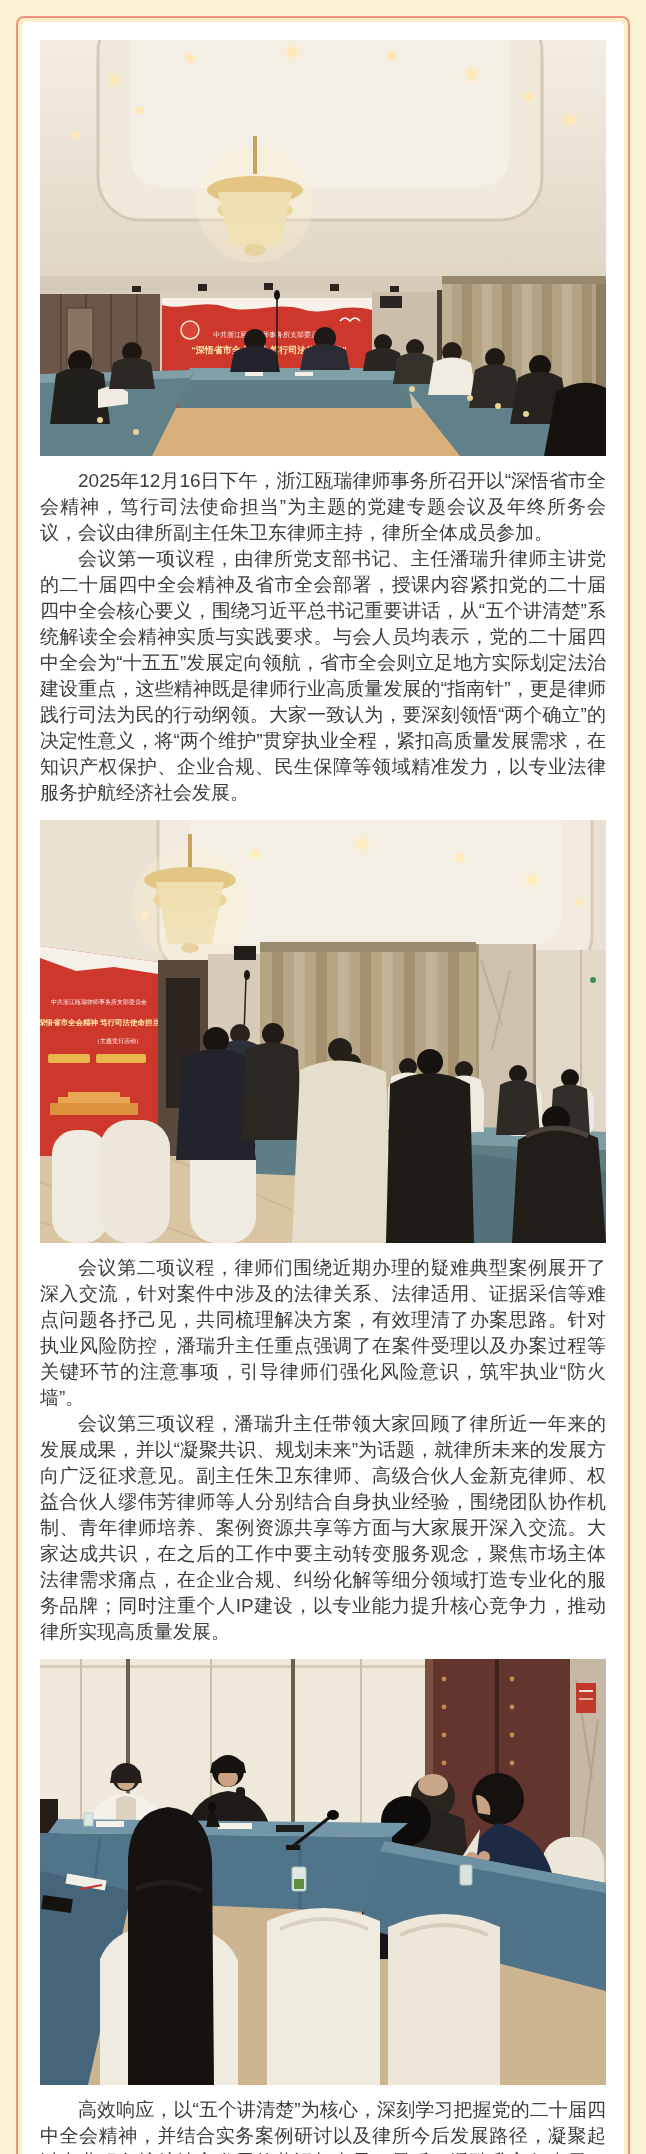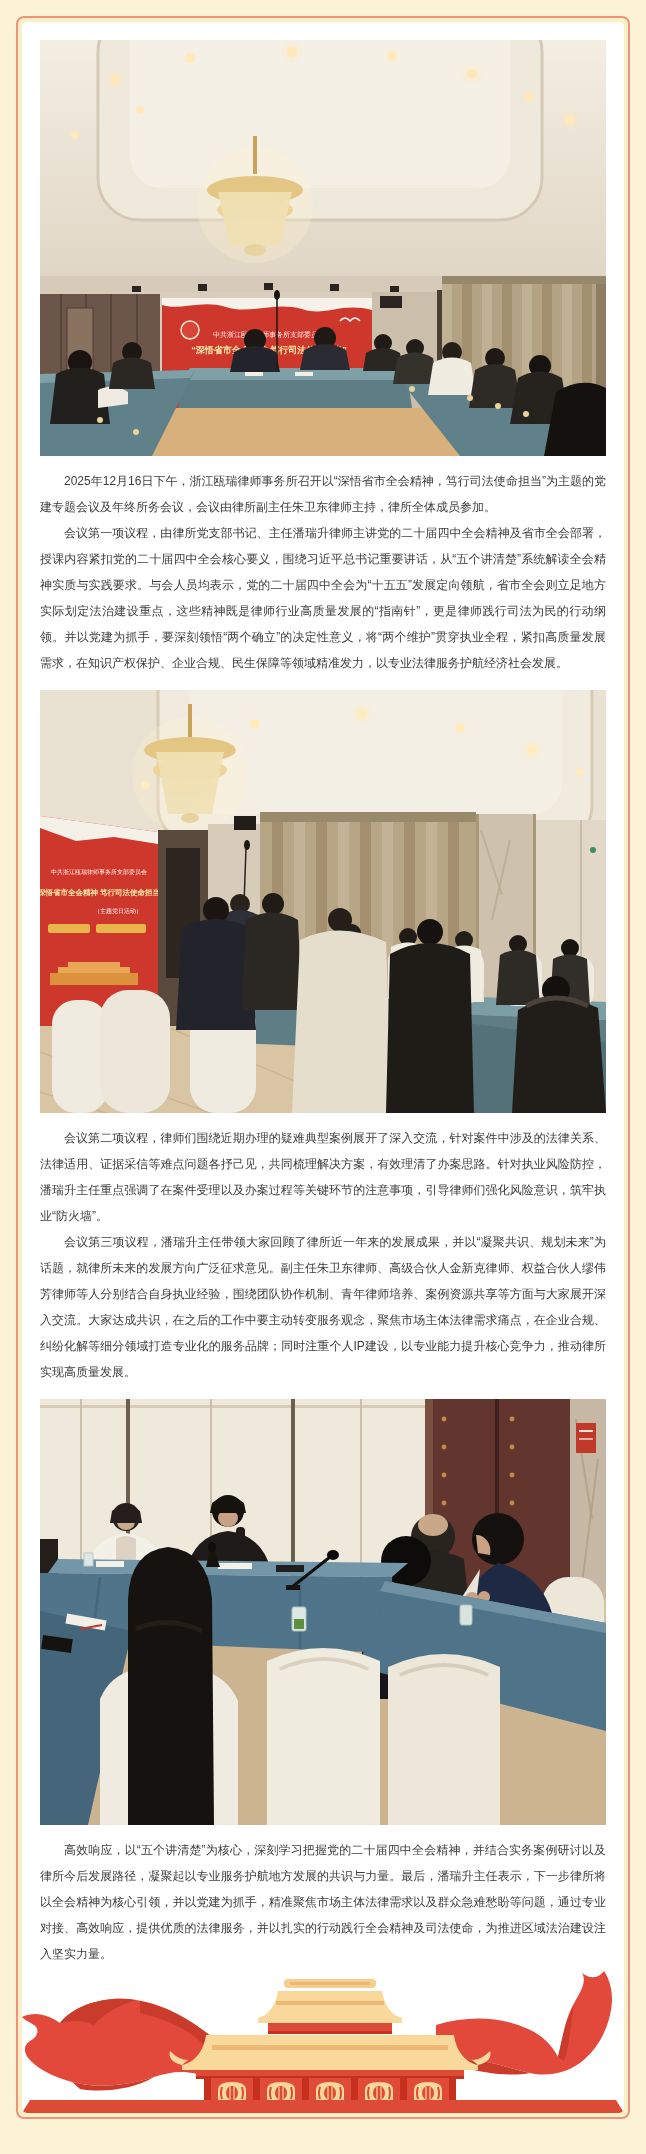--- a/index.html
+++ b/index.html
@@ -16,21 +16,21 @@
     padding:4px;
   }
   .white{
     background:#FFFFFF;
     border-radius:5px;
     padding:18px 18px 0 18px;
     overflow:hidden;
   }
   p.para{
     margin:0;
-    font-size:12px;
+    font-size:19px;
     line-height:26px;
     color:#3C3C3C;
     text-indent:2em;
     text-align:justify;
   }
   figure.photo{
     margin:0 0 12px 0;
   }
   figure.photo.mid{ margin-top:14px; }
   figure.photo svg{ display:block; width:100%; }
@@ -176,21 +176,21 @@
             <circle cx="430" cy="358" r="3" fill="#E8D49A"></circle>
           <circle cx="458" cy="366" r="3" fill="#E8D49A"></circle>
             <circle cx="486" cy="374" r="3" fill="#E8D49A"></circle>
           <circle cx="60" cy="380" r="3" fill="#E8D49A"></circle>
             <circle cx="96" cy="392" r="3" fill="#E8D49A"></circle>
         </g>
       </svg>
     </figure>
 
     <p class="para">2025年12月16日下午，浙江瓯瑞律师事务所召开以“深悟省市全会精神，笃行司法使命担当”为主题的党建专题会议及年终所务会议，会议由律所副主任朱卫东律师主持，律所全体成员参加。</p>
-    <p class="para">会议第一项议程，由律所党支部书记、主任潘瑞升律师主讲党的二十届四中全会精神及省市全会部署，授课内容紧扣党的二十届四中全会核心要义，围绕习近平总书记重要讲话，从“五个讲清楚”系统解读全会精神实质与实践要求。与会人员均表示，党的二十届四中全会为“十五五”发展定向领航，省市全会则立足地方实际划定法治建设重点，这些精神既是律师行业高质量发展的“指南针”，更是律师践行司法为民的行动纲领。并以党建为抓手，要深刻领悟“两个确立”的决定性意义，将“两个维护”贯穿执业全程，紧扣高质量发展需求，在知识产权保护、企业合规、民生保障等领域精准发力，以专业法律服务护航经济社会发展。</p>
+    <p class="para">会议第一项议程，由律所党支部书记、主任潘瑞升律师主讲党的二十届四中全会精神及省市全会部署，授课内容紧扣党的二十届四中全会核心要义，围绕习近平总书记重要讲话，从“五个讲清楚”系统解读全会精神实质与实践要求。与会人员均表示，党的二十届四中全会为“十五五”发展定向领航，省市全会则立足地方实际划定法治建设重点，这些精神既是律师行业高质量发展的“指南针”，更是律师践行司法为民的行动纲领。大家一致认为，要深刻领悟“两个确立”的决定性意义，将“两个维护”贯穿执业全程，紧扣高质量发展需求，在知识产权保护、企业合规、民生保障等领域精准发力，以专业法律服务护航经济社会发展。</p>
 
     <figure class="photo mid">
       <svg viewBox="0 0 566 423" height="423" preserveAspectRatio="none">
         <rect width="566" height="423" fill="#E9E1D2"></rect>
         <g>
           <rect x="118" y="-34" width="434" height="188" rx="38" fill="#F0EADF" stroke="#D7CBB7" stroke-width="3"></rect>
           <rect x="150" y="-34" width="372" height="158" rx="30" fill="#F4EFE5"></rect>
         </g>
         <g fill="#FFEBBB">
           <circle cx="155" cy="66" r="5"></circle>

